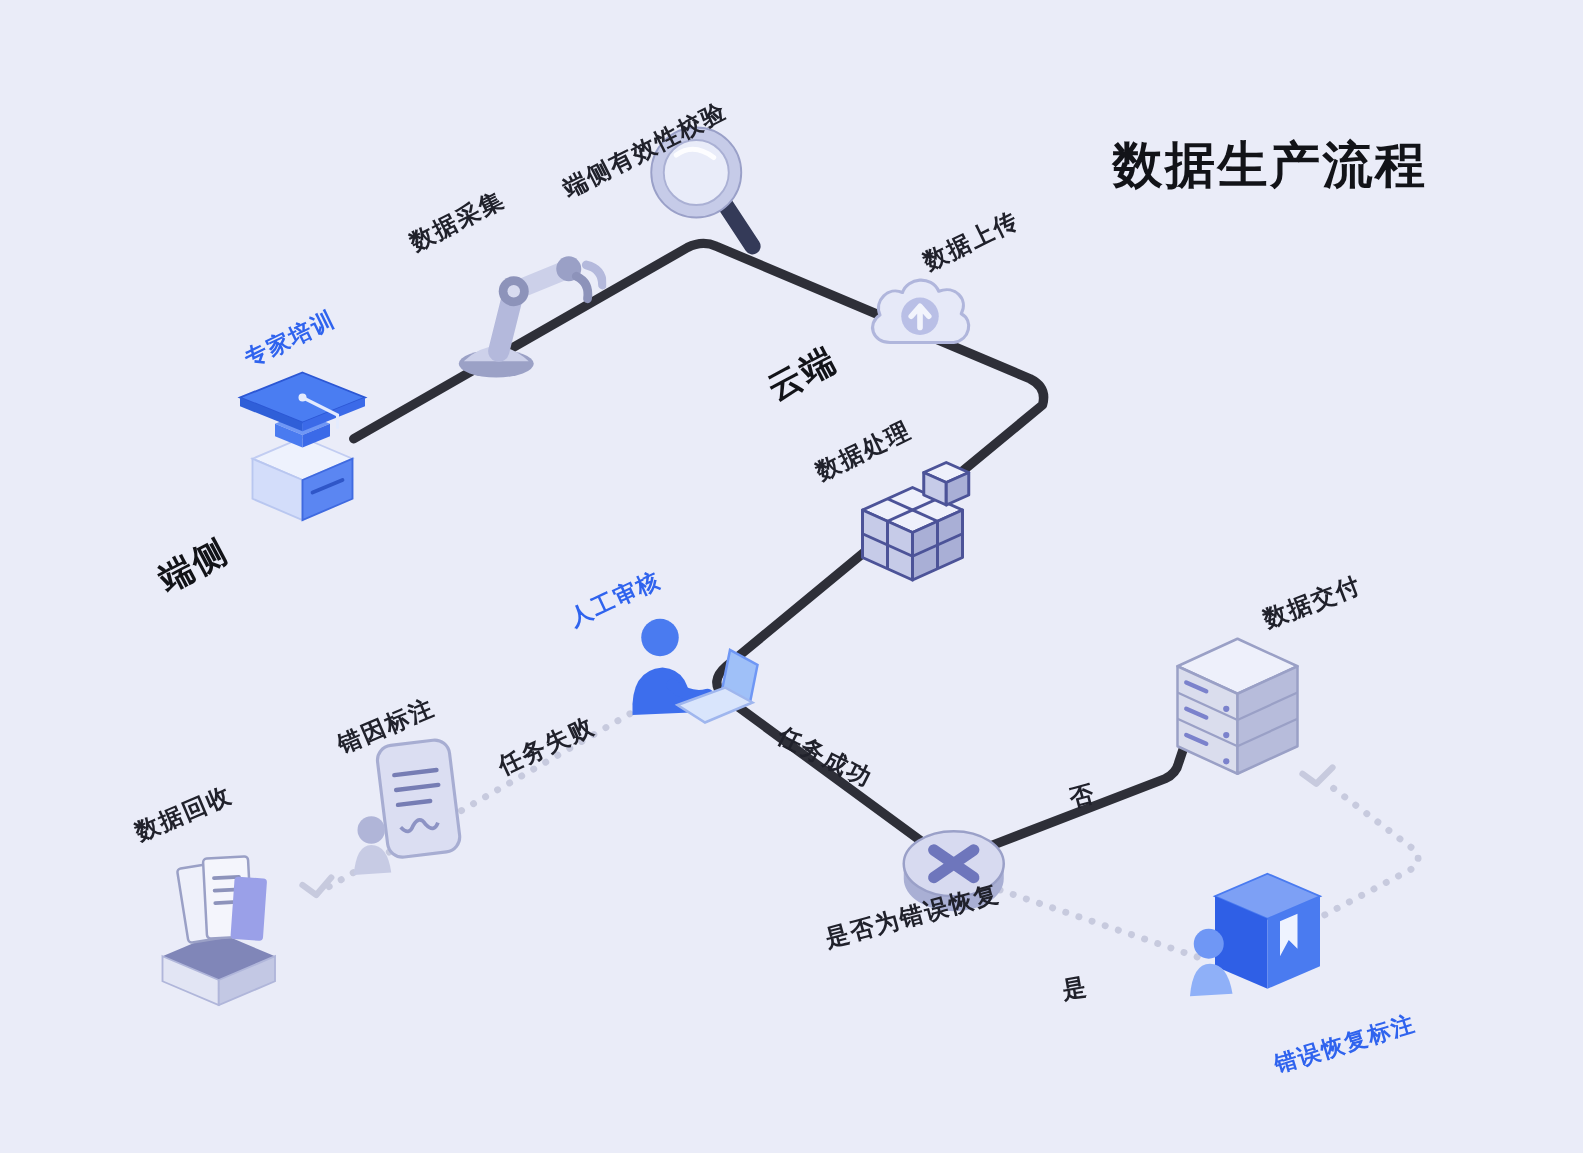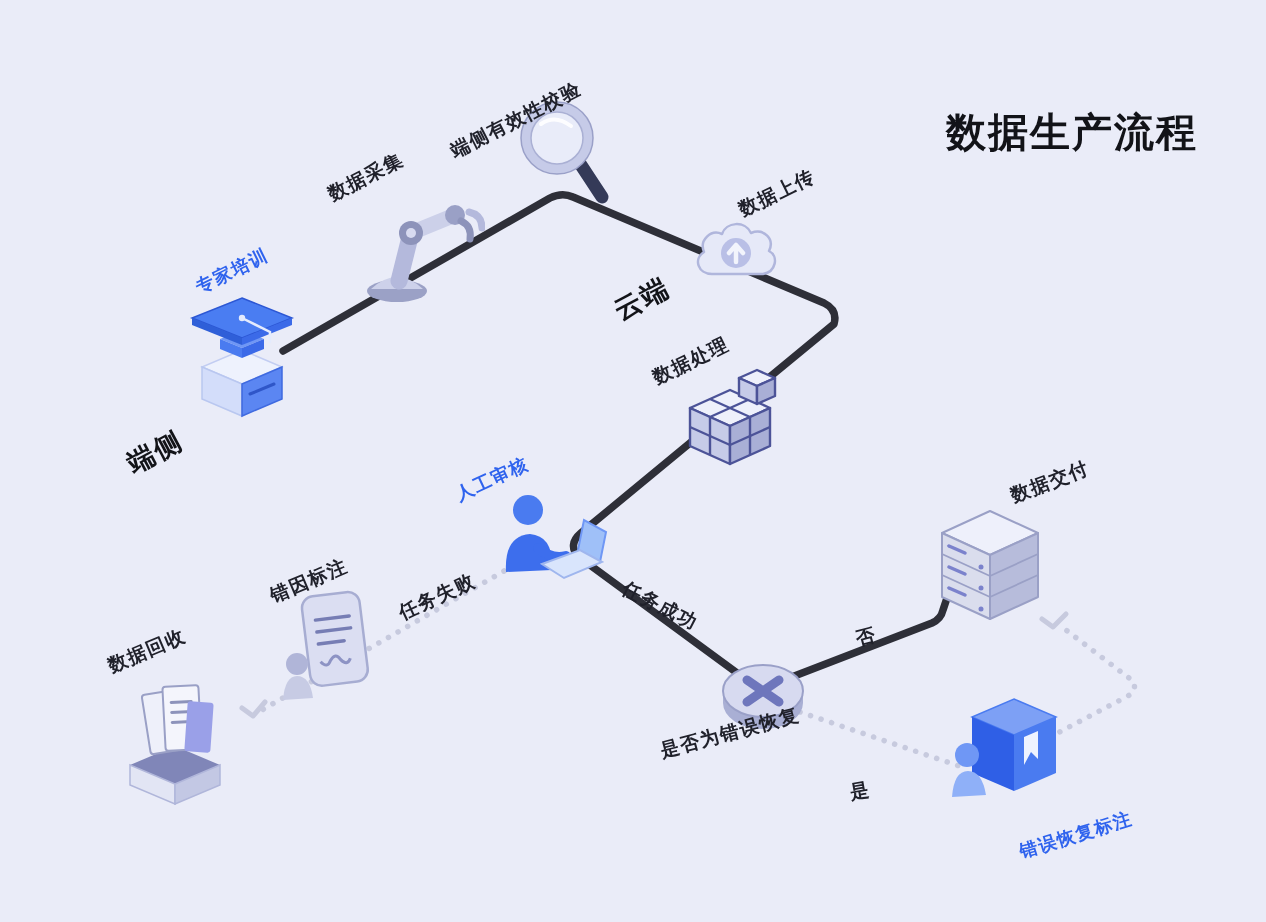--- a/index.html
+++ b/index.html
@@ -9,21 +9,21 @@
   .connectors { position:absolute; left:0; top:0; width:1266px; height:922px; pointer-events:none; }
   .solid { fill:none; stroke:#2e2f38; stroke-width:7.5; stroke-linecap:round; stroke-linejoin:round; }
   .dotted { fill:none; stroke:#c7cade; stroke-width:5.5; stroke-linecap:round; stroke-dasharray:0.1 11; }
   .hook { fill:none; stroke:#c7cade; stroke-width:5; stroke-linecap:round; stroke-linejoin:round; }
   .icon { position:absolute; }
   .icon svg { display:block; width:100%; height:100%; }
   .lbl { position:absolute; white-space:nowrap; transform:translate(-50%,-50%) rotate(var(--r,0deg));
          font-size:19px; font-weight:700; color:#20212b; letter-spacing:1.5px; }
   .lbl.zone { font-size:27px; font-weight:800; letter-spacing:2px; color:#121318; }
   .lbl.blue { color:#2f63ee; font-size:18px; }
-  .title { position:absolute; left:1072px; top:132px; transform:translate(-50%,-50%);
+  .title { position:absolute; left:1016px; top:132px; transform:translate(-50%,-50%);
            font-size:40px; font-weight:800; color:#121318; letter-spacing:2px; white-space:nowrap; }
 </style>
 </head>
 <body>
 
 <div class="canvas">
 
   <svg class="connectors" viewBox="0 0 1266 922">
     <path class="solid" d="M283,351 L550,198 Q562,192 573,197 L824,303 Q838,310 834,324 L581,533 Q567,545 579,557 L748,681 Q759,689 771,685 L932,623 Q941,619 943,610 L948,595"></path>
     <path class="dotted" d="M504,571 L262,710"></path>

